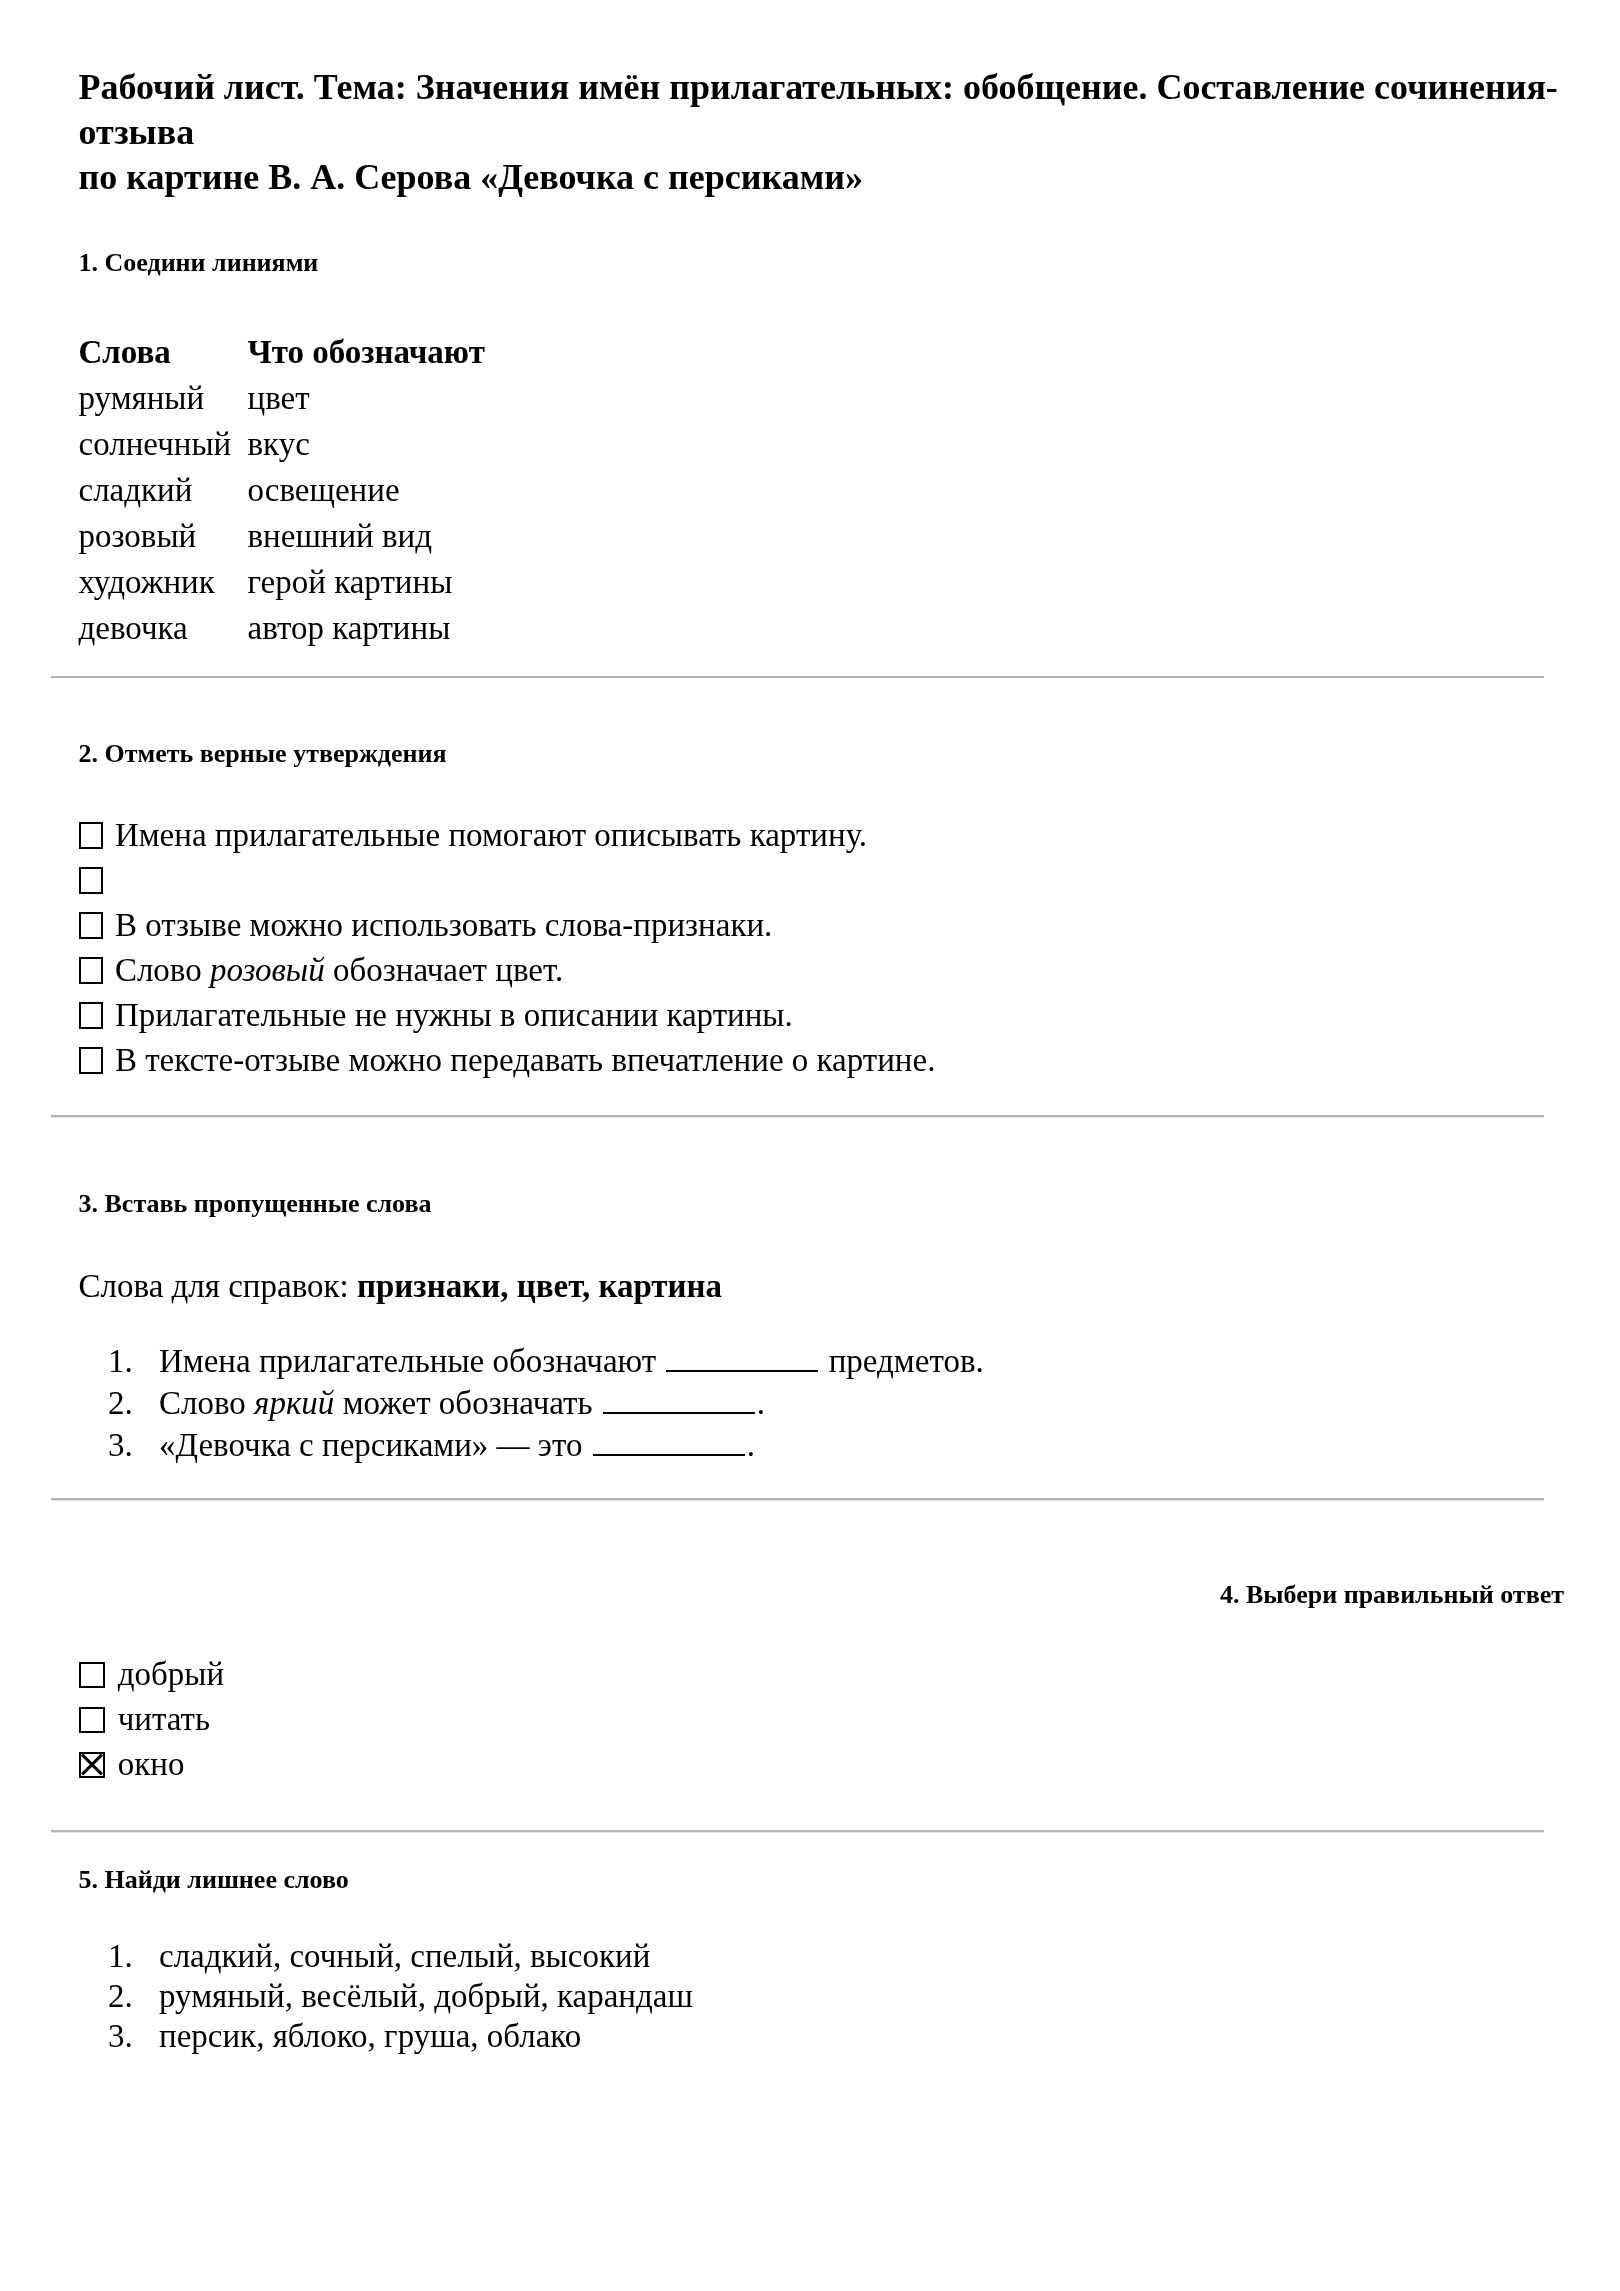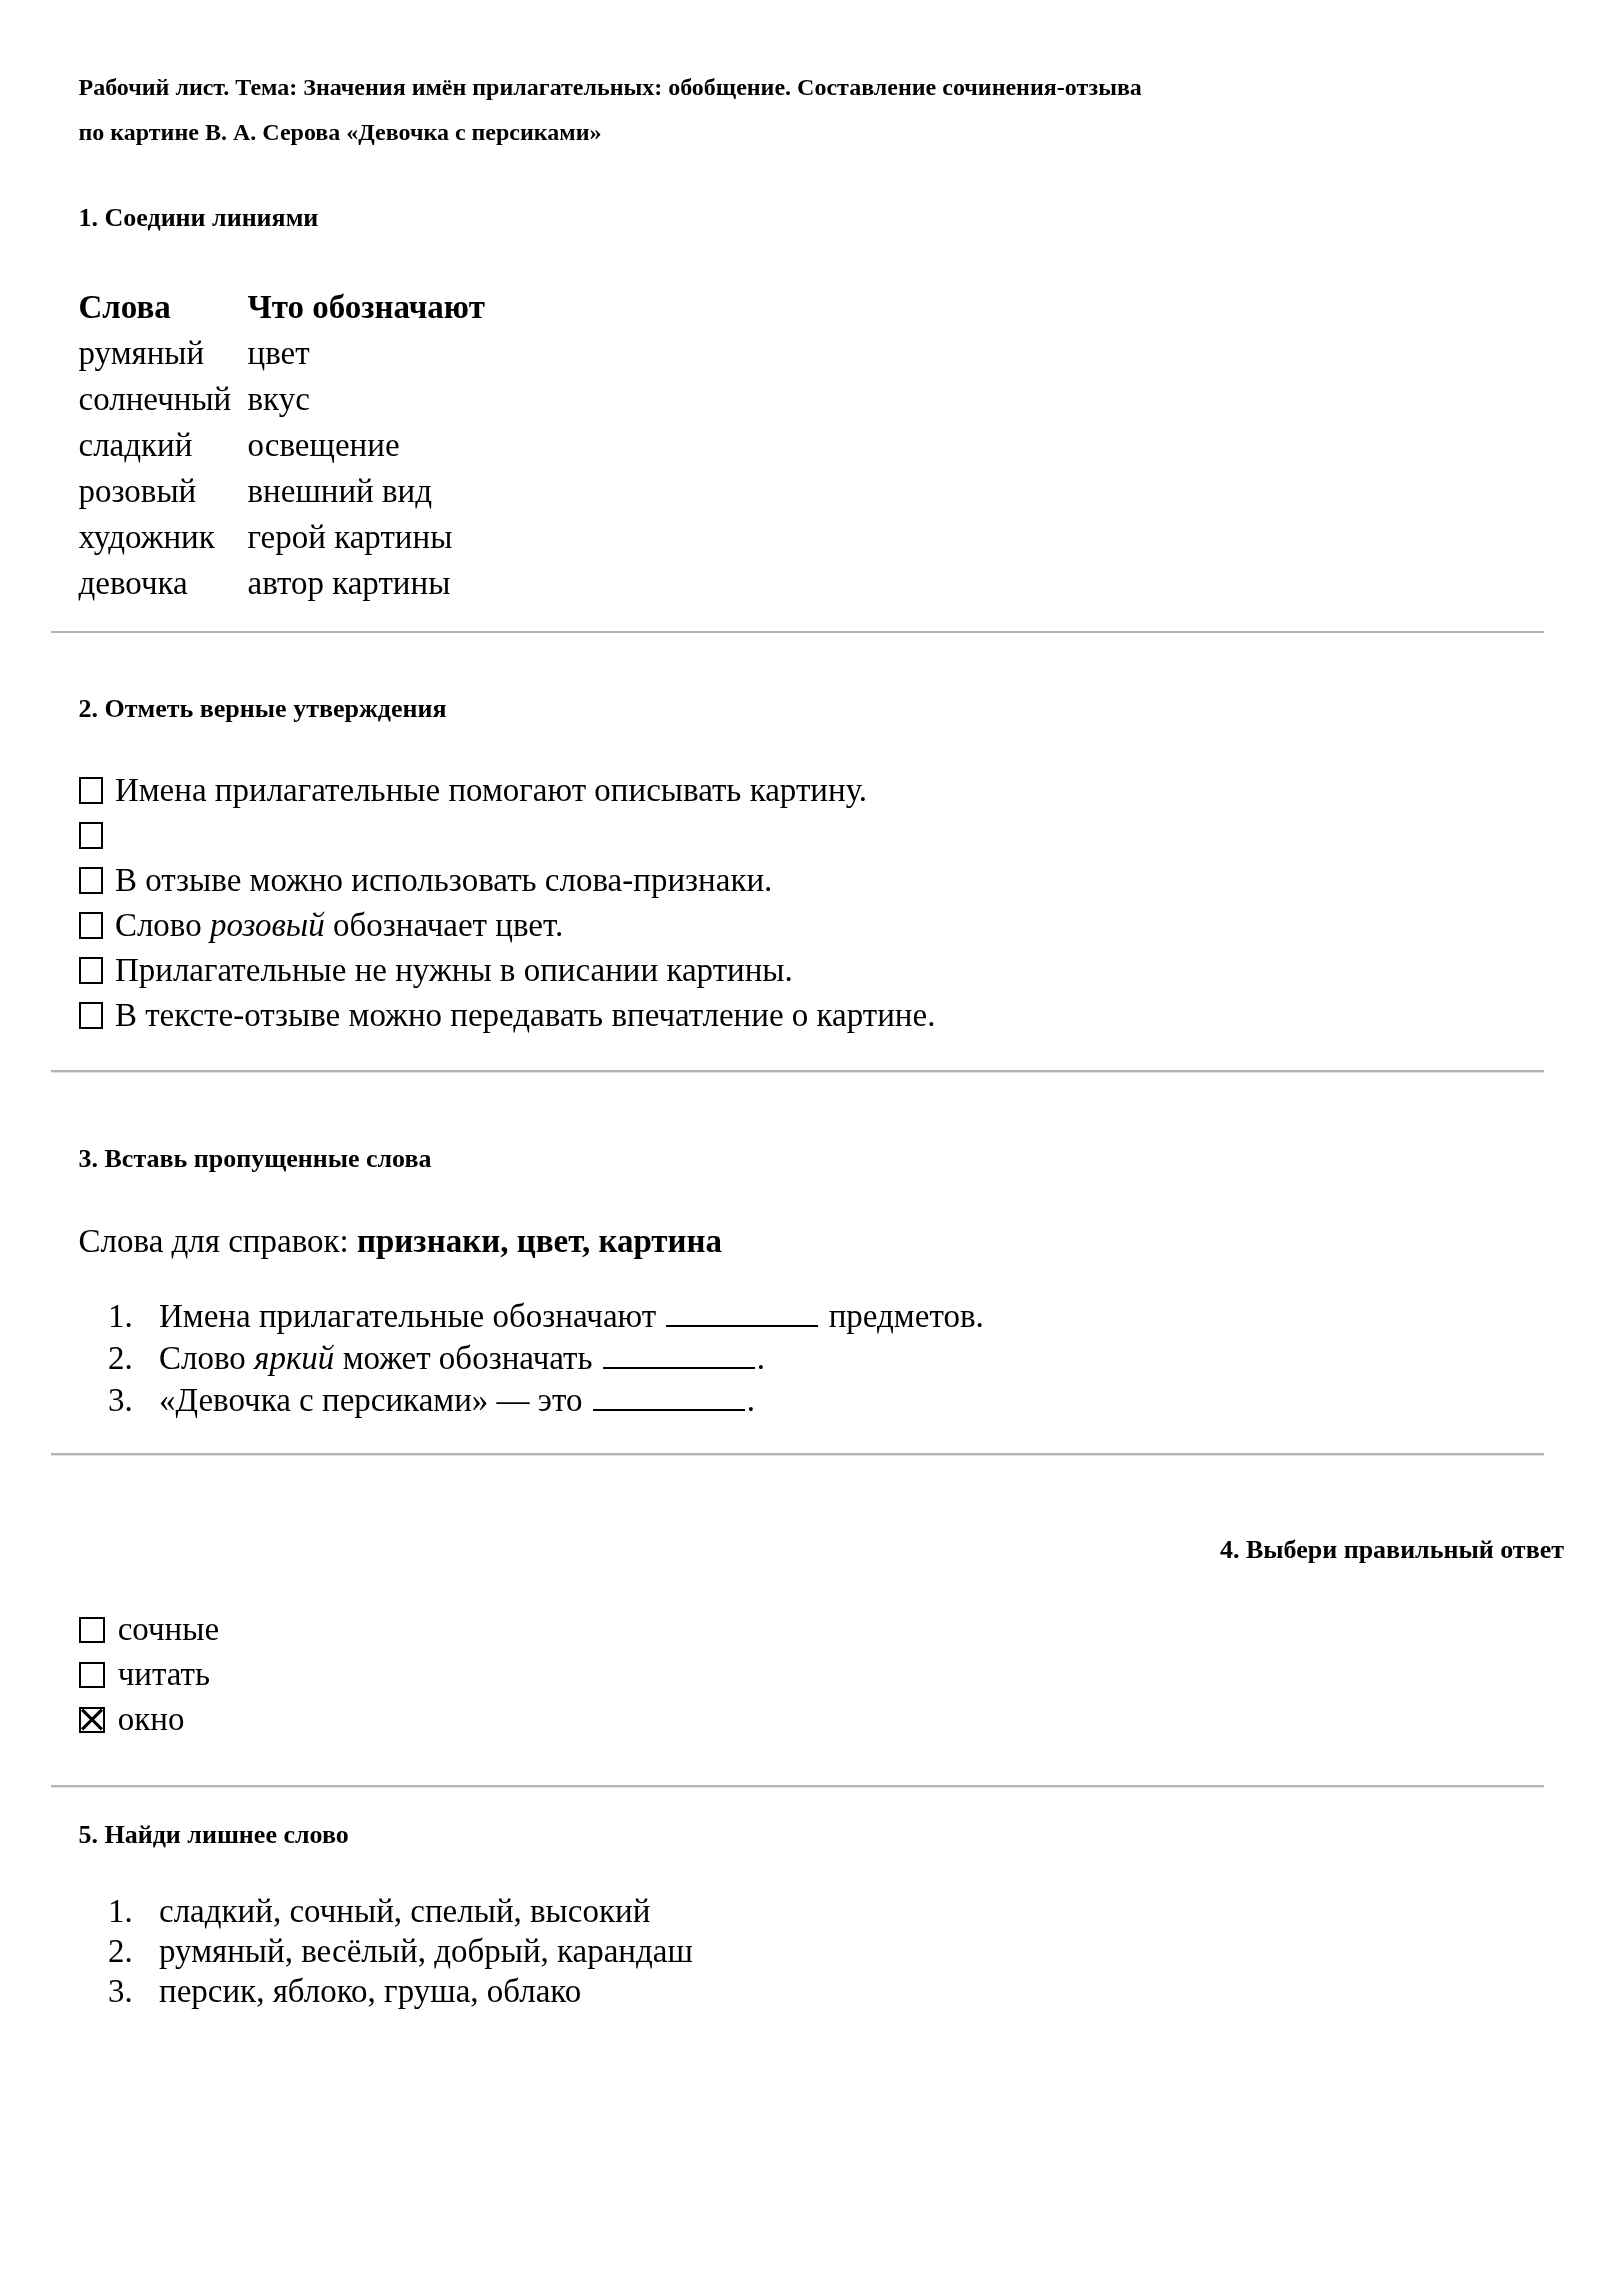--- a/index.html
+++ b/index.html
@@ -16,21 +16,21 @@
     box-sizing: border-box;
     width: 1620px;
     height: 2292px;
     padding: 65px 56px 0 56px;
     overflow: hidden;
   }
   
   .tb { margin-left: 22.5px; }
 
   .title {
-    font-size: 24px;
+    font-size: 36px;
     font-weight: bold;
     line-height: 45px;
     margin-top: 0;
   }
   .title span { display: block; }
 
   .sec-heading {
     font-size: 26px;
     font-weight: bold;
     line-height: 44px;
@@ -196,21 +196,21 @@
     </div>
   </div>
 
   <hr class="divider hr3">
 
   <div class="sec-heading h-sec4 tb">4. Выбери правильный ответ</div>
 
 
   <div class="cb-list4 tb">
     <div class="cb-row">
-      <span class="cb cb-s4"></span><span>сочные</span>
+      <span class="cb cb-s4"></span><span>добрый</span>
     </div>
     <div class="cb-row">
       <span class="cb cb-s4"></span><span>читать</span>
     </div>
     <div class="cb-row">
       <span class="cb cb-s4 checked"></span><span>окно</span>
     </div>
   </div>
 
   <hr class="divider hr4">

